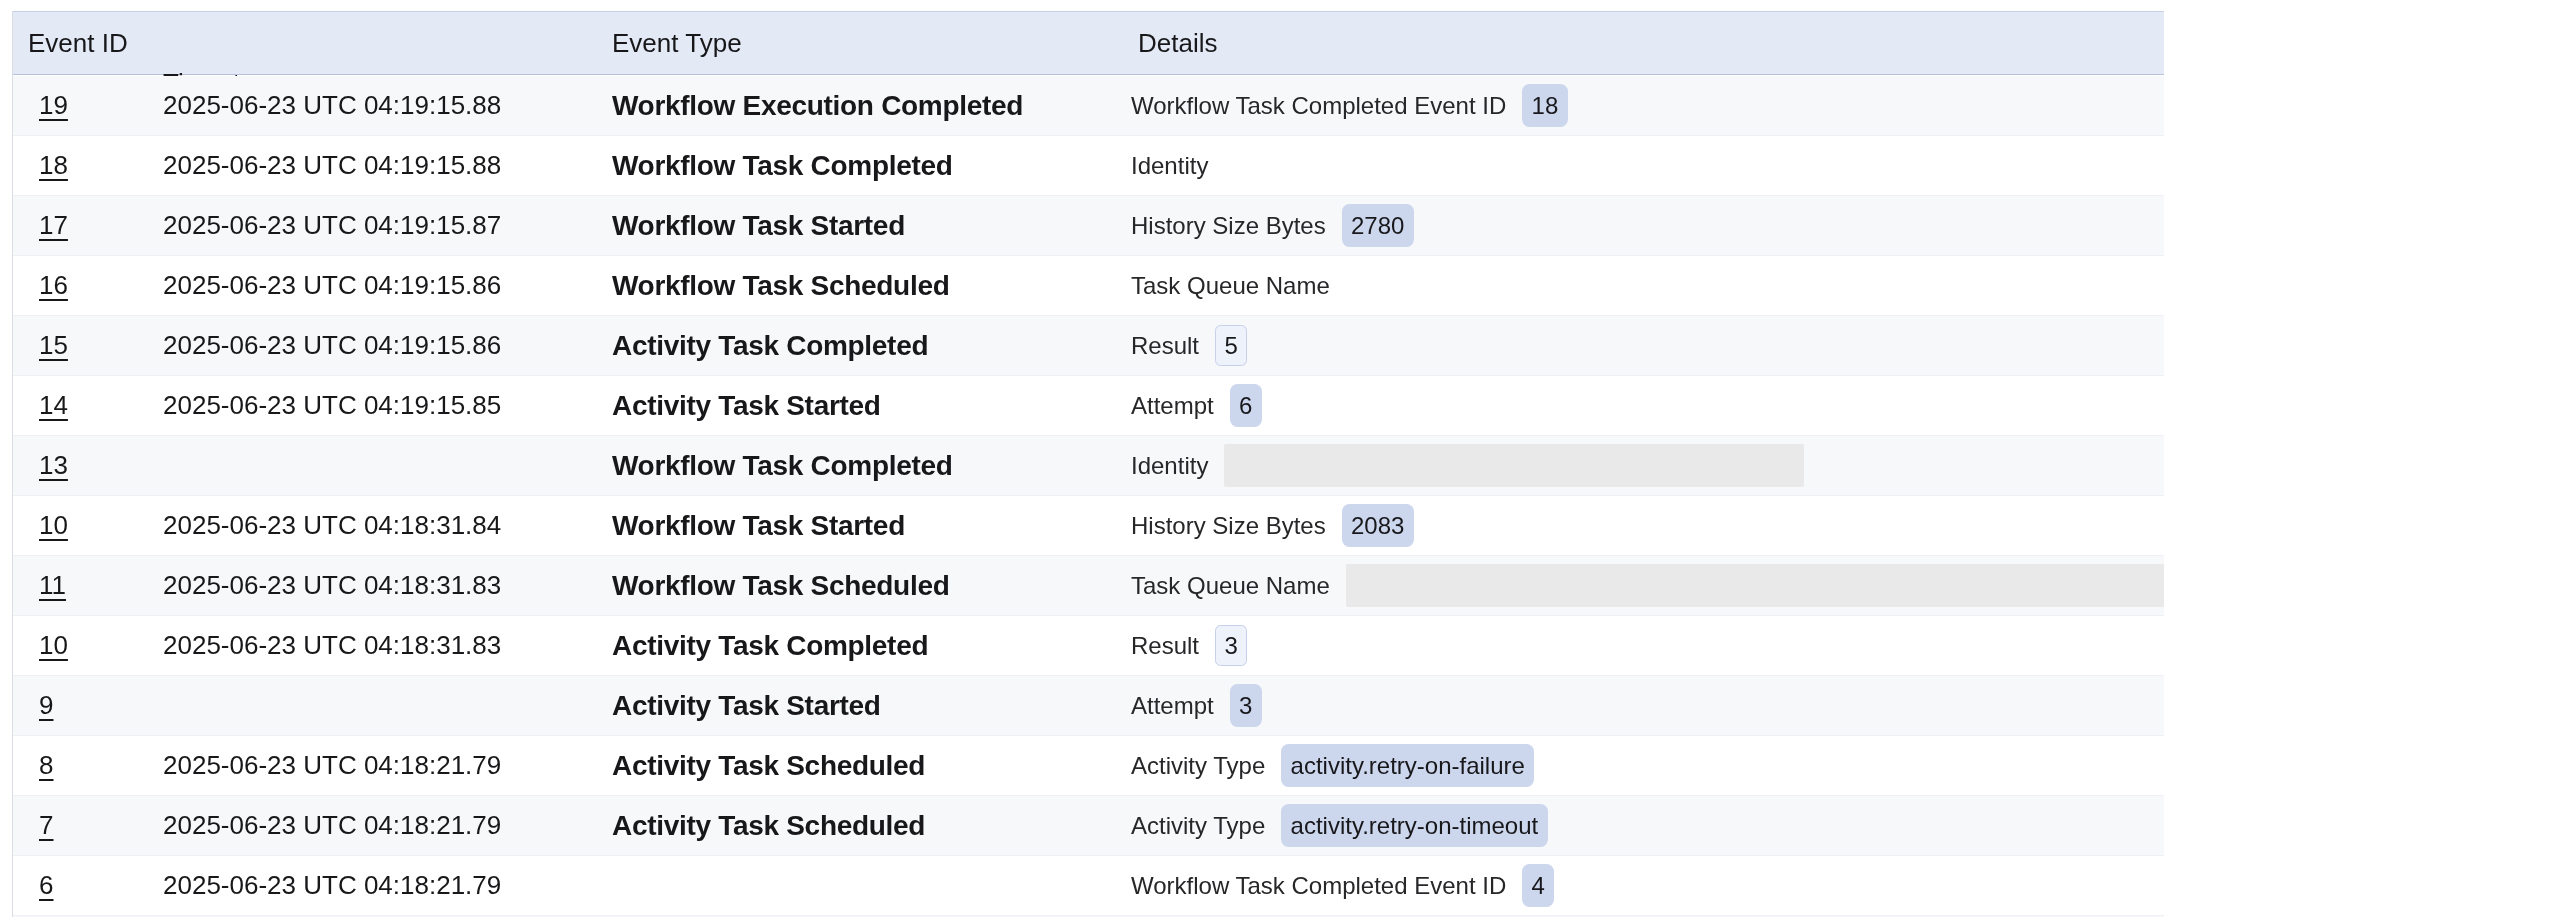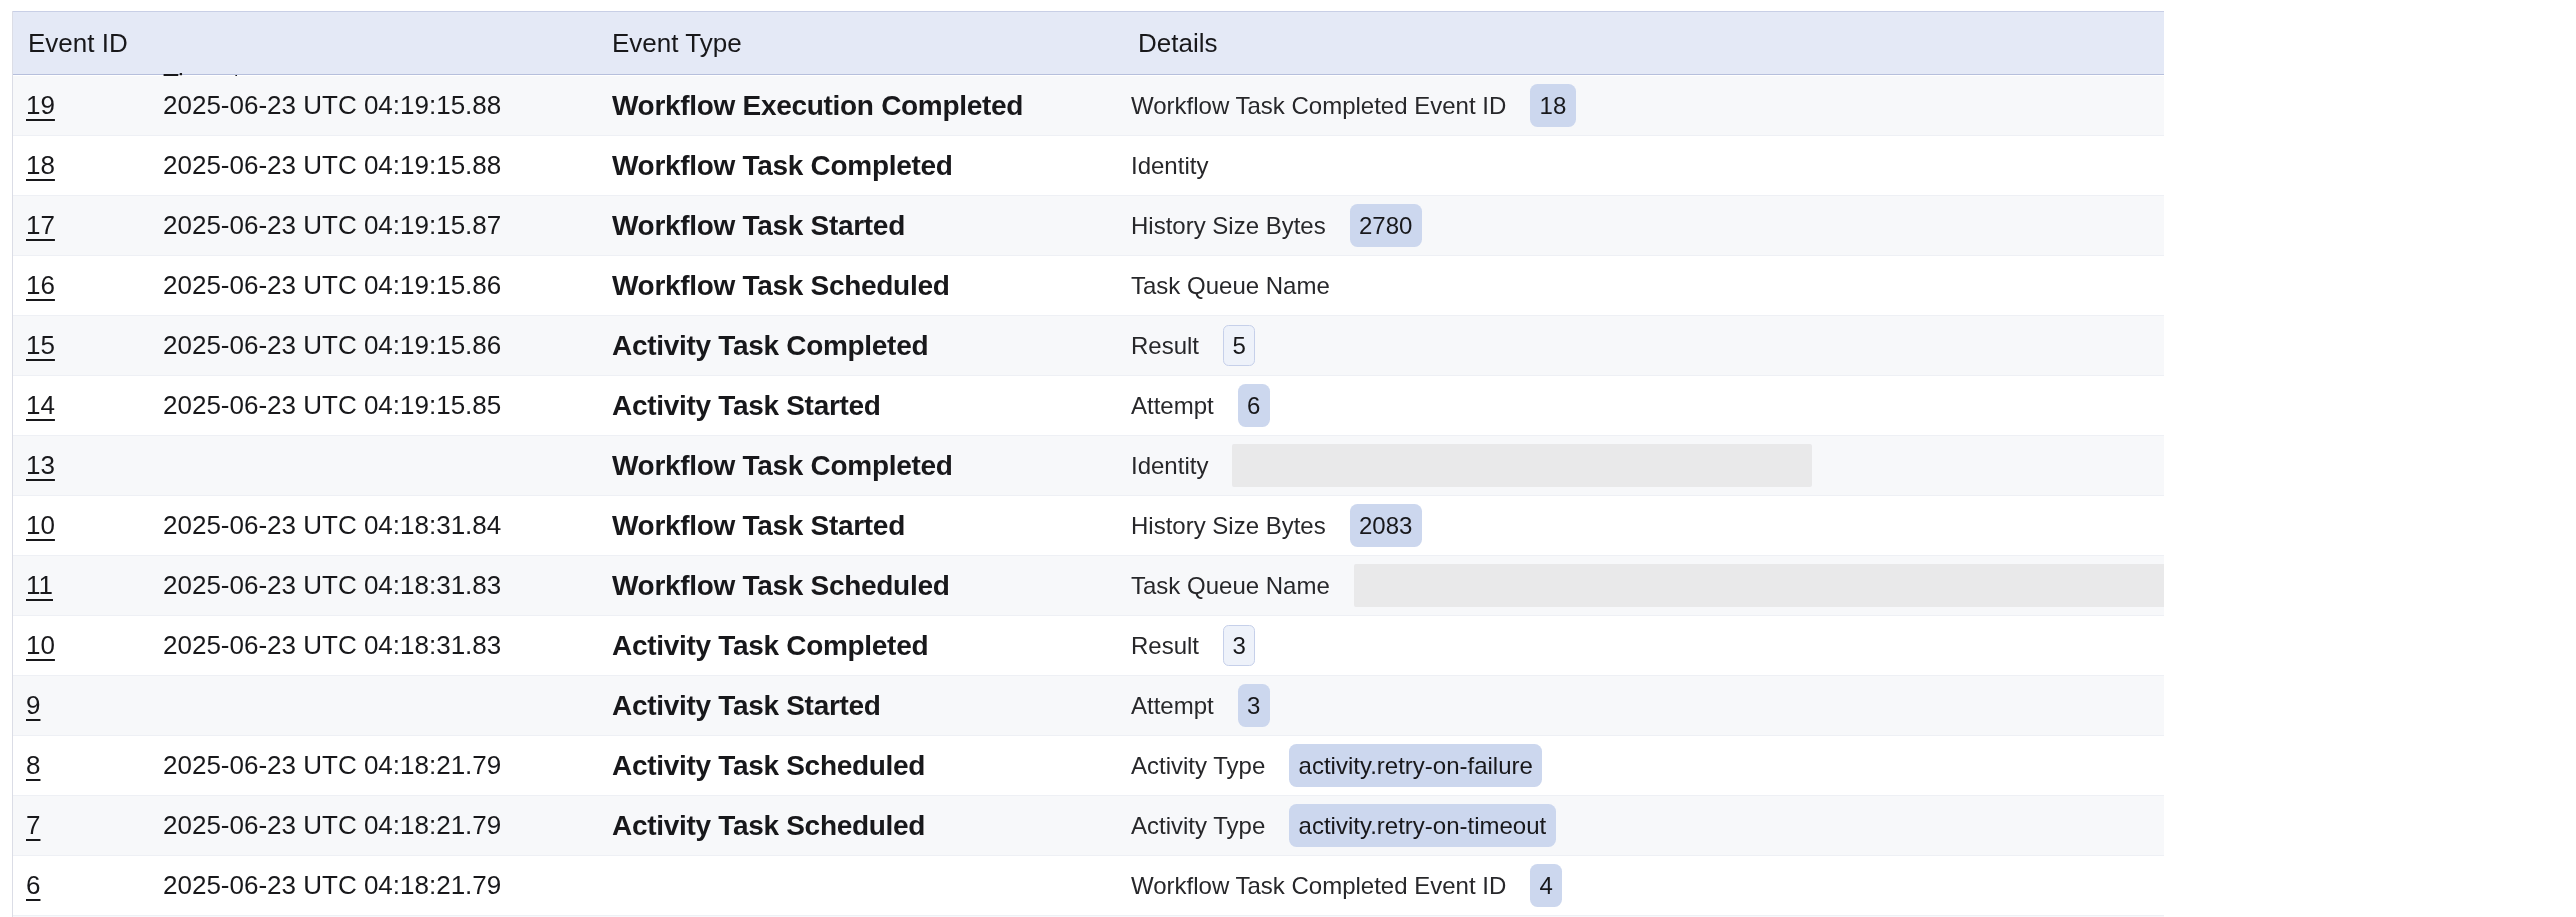--- a/index.html
+++ b/index.html
@@ -31,25 +31,25 @@
   .arrow-right .stem{position:absolute;left:0;top:8.4px;width:113px;height:4.7px;background:var(--annotation-red);}
   .arrow-right .head{position:absolute;left:113px;top:0;width:0;height:0;
         border-top:10.3px solid transparent;border-bottom:10.3px solid transparent;
         border-left:23.4px solid var(--annotation-red);}
   
   .tbody{position:absolute;left:13px;top:76px;width:2527px;height:842px;overflow:hidden;}
   .row{position:relative;height:60px;box-sizing:border-box;border-bottom:0.9px solid var(--row-line);background:#fff;}
   .row.tint{background:var(--row-alt-bg);}
   .row.partial{height:4.7px;border-bottom:none;}
   .cell{position:absolute;top:0;height:100%;display:flex;align-items:center;white-space:nowrap;}
-  .c-id{left:13px;text-align:right;}
+  .c-id{left:26px;text-align:right;}
   .c-id a{color:var(--text);font-size:26px;text-decoration:underline;text-underline-offset:4.7px;text-decoration-thickness:1.9px;cursor:pointer;}
   .c-ts{left:150px;font-size:26px;}
   .c-type{left:599px;font-size:28px;font-weight:700;letter-spacing:-0.3px;}
-  .c-det{left:1118px;gap:24px;}
+  .c-det{left:1118px;gap:16px;}
   .dlabel{font-size:24px;color:var(--text-soft);}
   .badge{font-size:24px;line-height:1;background:var(--badge-bg);color:var(--text);
          border-radius:7.5px;padding:9.3px 9.3px;}
   .badge.outlined{background:var(--badge-outline-bg);border:1.9px solid var(--badge-outline-border);
          border-radius:5.6px;padding:7.5px 8.4px;}
   .redact{height:43px;background:var(--redacted-bg);border-radius:1.9px;}
   .c-bill{left:2342px;width:150px;justify-content:center;}
   .bill-badge{font-size:24px;line-height:1;background:var(--badge-bg);border-radius:7.5px;
          padding:9.3px 8.4px;min-width:20.6px;text-align:center;}
   .arrow-down{position:absolute;left:50%;margin-left:-11.2px;top:-5.6px;width:22.4px;height:54px;}

